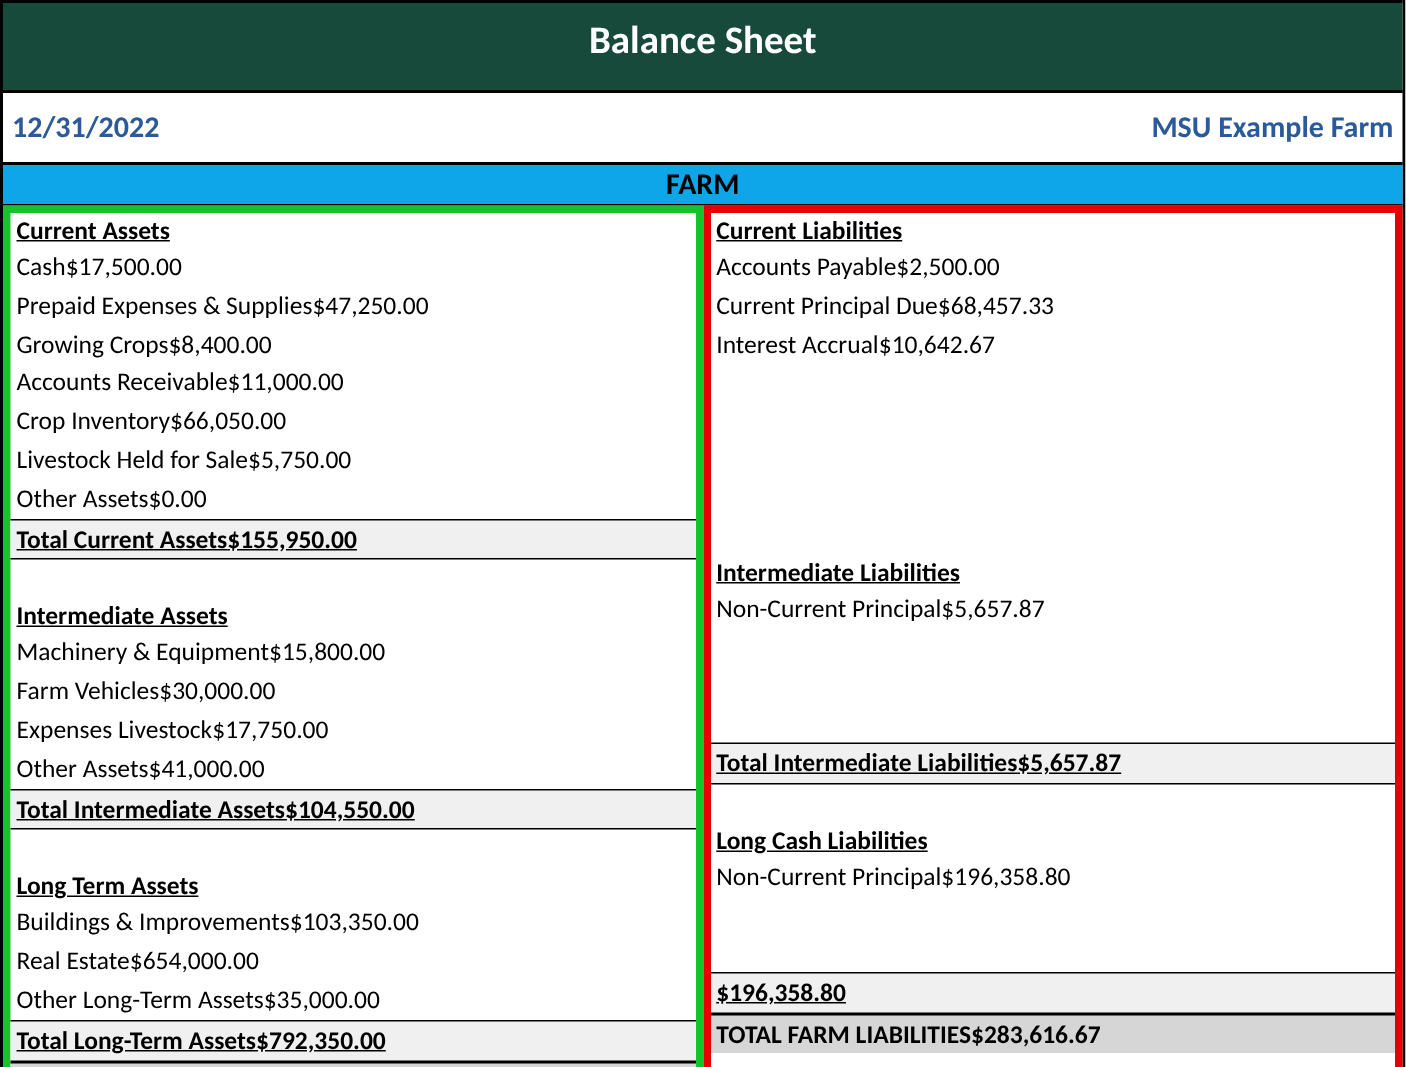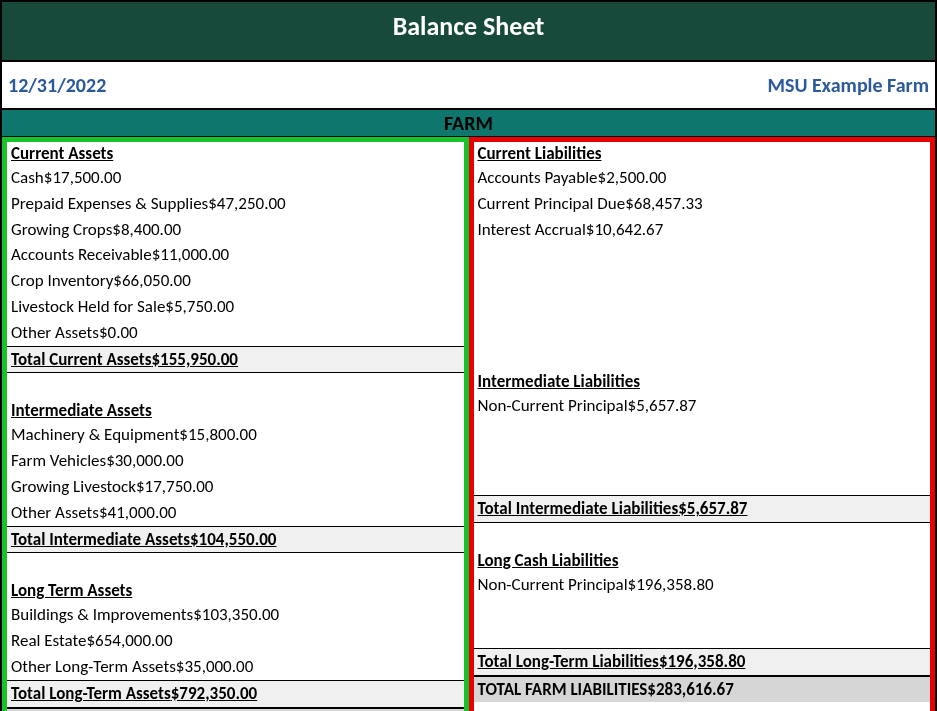--- a/index.html
+++ b/index.html
@@ -36,21 +36,21 @@
     color: #2a5a9a;
     font-weight: bold;
     font-size: 20px;
   }
   .farm-name {
     color: #2a5a9a;
     font-weight: bold;
     font-size: 20px;
   }
   .farm-header {
-    background: #0f766e;
+    background: #0ea5e9;
     text-align: center;
     font-weight: bold;
     font-size: 20px;
     border-bottom: 1px solid #000;
     padding: 1px 0;
   }
   .columns {
     display: flex;
     align-items: stretch;
   }
@@ -147,21 +147,21 @@
         <div class="section-head">Intermediate Assets</div>
         <div class="row">
             <span>Machinery &amp; Equipment</span>
             <span class="val">$15,800.00</span>
           </div>
         <div class="row">
             <span>Farm Vehicles</span>
             <span class="val">$30,000.00</span>
           </div>
         <div class="row">
-            <span>Growing Livestock</span>
+            <span>Expenses Livestock</span>
             <span class="val">$17,750.00</span>
           </div>
         <div class="row">
             <span>Other Assets</span>
             <span class="val">$41,000.00</span>
           </div>
         <div class="row total-row">
             <span>Total Intermediate Assets</span>
             <span class="val">$104,550.00</span>
           </div>
@@ -221,21 +221,20 @@
           </div>
 
         <div class="gap"></div>
         <div class="section-head">Long Cash Liabilities</div>
         <div class="row">
             <span>Non-Current Principal</span>
             <span class="val">$196,358.80</span>
           </div>
         <div style="height:50px;"></div>
         <div class="row total-row">
-            <span>Total Long-Term Liabilities</span>
             <span class="val">$196,358.80</span>
           </div>
         <div class="row grand-total">
             <span>TOTAL FARM LIABILITIES</span>
             <span class="val">$283,616.67</span>
           </div>
       </div>
     </div>
   </div>
 

